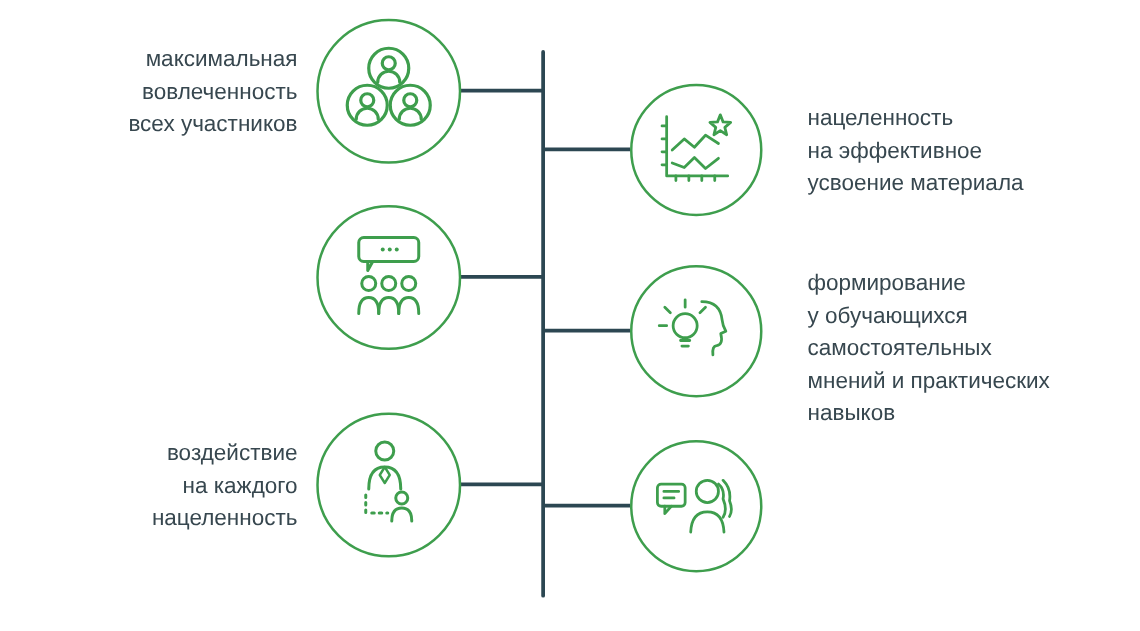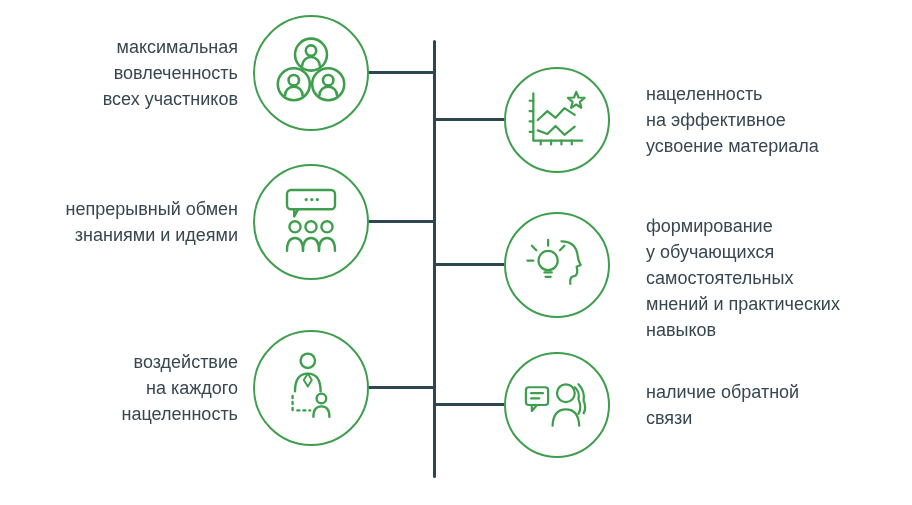--- a/index.html
+++ b/index.html
@@ -83,22 +83,20 @@
 
   <div class="center-line"></div>
 
   <div class="connector conn-l0"></div>
   <div class="connector conn-l1"></div>
   <div class="connector conn-l2"></div>
 
   <div class="label left-side lab-l0">максимальная
 вовлеченность
 всех участников</div>
-  <div class="label left-side lab-l1">непрерывный обмен
-знаниями и идеями</div>
   <div class="label left-side lab-l2">воздействие
 на каждого
 нацеленность</div>
 
   <div class="circle big circ-l0">
     <span>
       <svg viewBox="0 0 100 100" fill="none" stroke="currentColor" stroke-width="3.2" stroke-linecap="round" stroke-linejoin="round" style="width:80px;height:80px;">
         <circle cx="50" cy="27" r="20"></circle>
         <circle cx="28.5" cy="64" r="20"></circle>
         <circle cx="71.5" cy="64" r="20"></circle>
@@ -155,22 +153,20 @@
   <div class="connector conn-r2"></div>
 
   <div class="label right-side lab-r0">нацеленность
 на эффективное
 усвоение материала</div>
   <div class="label right-side lab-r1">формирование
 у обучающихся
 самостоятельных
 мнений и практических
 навыков</div>
-  <div class="label right-side lab-r2">наличие обратной
-связи</div>
 
   <div class="circle med circ-r0">
     <span>
       <svg viewBox="0 0 100 100" fill="none" stroke="currentColor" stroke-width="3" stroke-linecap="round" stroke-linejoin="round" style="width:74px;height:74px;">
         <path d="M18 14 v64 h66"></path>
         <path d="M18 24 h-5 M18 38 h-5 M18 52 h-5 M18 66 h-5"></path>
         <path d="M28 78 v5 M42 78 v5 M56 78 v5 M70 78 v5"></path>
         <path d="M24 50 l13 -12 11 9 12 -13 14 9"></path>
         <path d="M24 64 l13 5 11 -11 12 12 14 -11"></path>
         <path d="M76 12 l3 7.6 8.2 0.6 -6.3 5.3 2 8 -6.9 -4.4 -6.9 4.4 2 -8 -6.3 -5.3 8.2 -0.6 z"></path>

